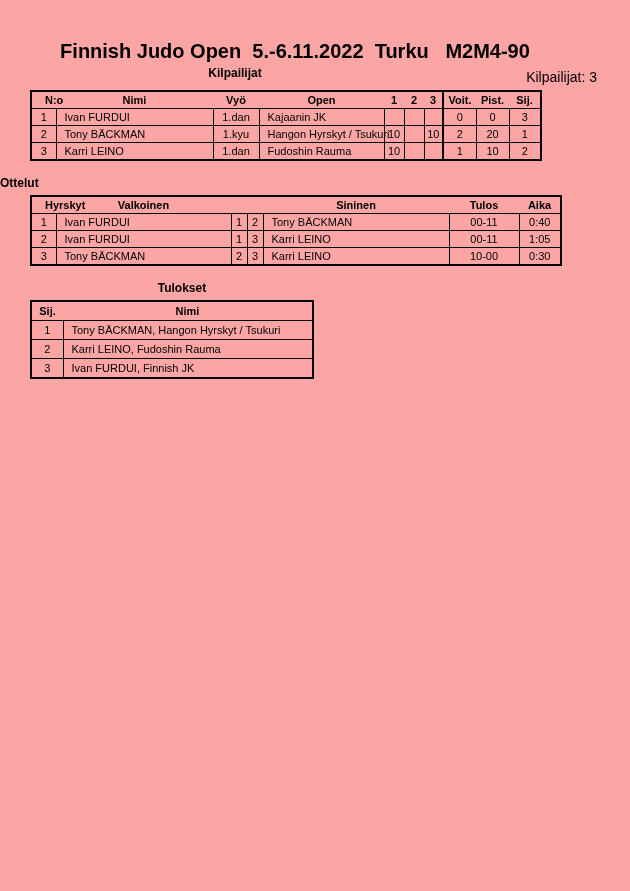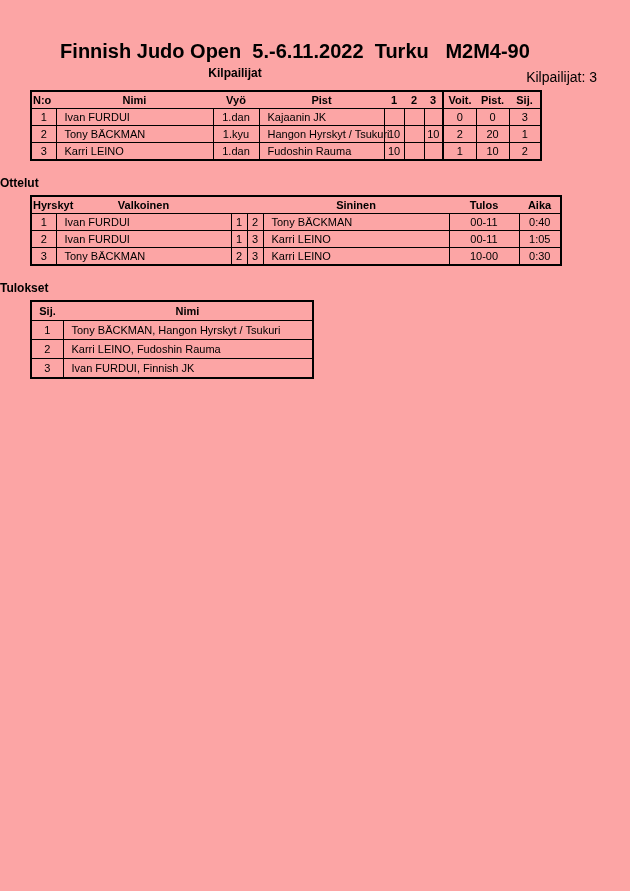--- a/index.html
+++ b/index.html
@@ -8,21 +8,21 @@
     font-family:"Liberation Sans","DejaVu Sans",sans-serif; color:#000000;
     overflow:hidden;
   }
   .title {
     position:absolute; top:40px; left:0; width:590px; text-align:center;
     font-size:20px; font-weight:bold; white-space:pre; letter-spacing:0;
   }
   .section-heading { position:absolute; font-size:12px; font-weight:bold; white-space:pre; }
   .h-kilpailijat { top:66px; left:0; width:470px; text-align:center; }
   .h-ottelut     { top:176px; left:0; width:580px; text-align:left; }
-  .h-tulokset    { top:281px; left:0; width:364px; text-align:left; }
+  .h-tulokset    { top:281px; left:0; width:364px; text-align:center; }
   .count-label   { position:absolute; top:69px; right:33px; font-size:14px; }
 
   table {
     position:absolute; border-collapse:collapse; table-layout:fixed;
     font-size:11px; color:#000000; border:2px solid #000000;
   }
   th {
     font-weight:bold; border:none; border-bottom:1px solid #000000;
     padding:0 2px; white-space:nowrap; overflow:visible;
   }
@@ -33,21 +33,21 @@
   .t-ottelut     { top:195px; left:30px; width:530px; }
   .t-tulokset    { top:300px; left:30px; width:282px; }
   .t-kilpailijat th, .t-kilpailijat td { height:16px; }
   .t-ottelut th,     .t-ottelut td     { height:16px; }
   .t-tulokset th,    .t-tulokset td    { height:18px; }
 
   .al { text-align:left; }
   .ac { text-align:center;margin-top:48px; }
   .name { padding-left:8px; }
   .thick { border-left:2px solid #000000 !important; }
-  .hleft { text-align:left; padding-left:1px;margin-left:33px; }
+  .hleft { text-align:left; padding-left:13px;margin-left:33px; }
 </style>
 </head>
 <body>
 
 <div class="page">
 
   <div class="title">Finnish Judo Open  5.-6.11.2022  Turku   M2M4-90</div>
 
   <div class="section-heading h-kilpailijat">Kilpailijat</div>
   <div class="count-label">Kilpailijat: 3</div>
@@ -63,21 +63,21 @@
         <col style="width:19px">
       <col style="width:33px">
         <col style="width:33px">
         <col style="width:32px">
     </colgroup>
     <thead>
       <tr>
         <th class="hleft">N:o</th>
         <th class="ac">Nimi</th>
         <th class="ac">Vyö</th>
-        <th class="ac">Pist</th>
+        <th class="ac">Open</th>
         <th class="ac">1</th>
         <th class="ac">2</th>
         <th class="ac">3</th>
         <th class="ac thick">Voit.</th>
         <th class="ac">Pist.</th>
         <th class="ac">Sij.</th>
       </tr>
     </thead>
     <tbody>
       <tr>

